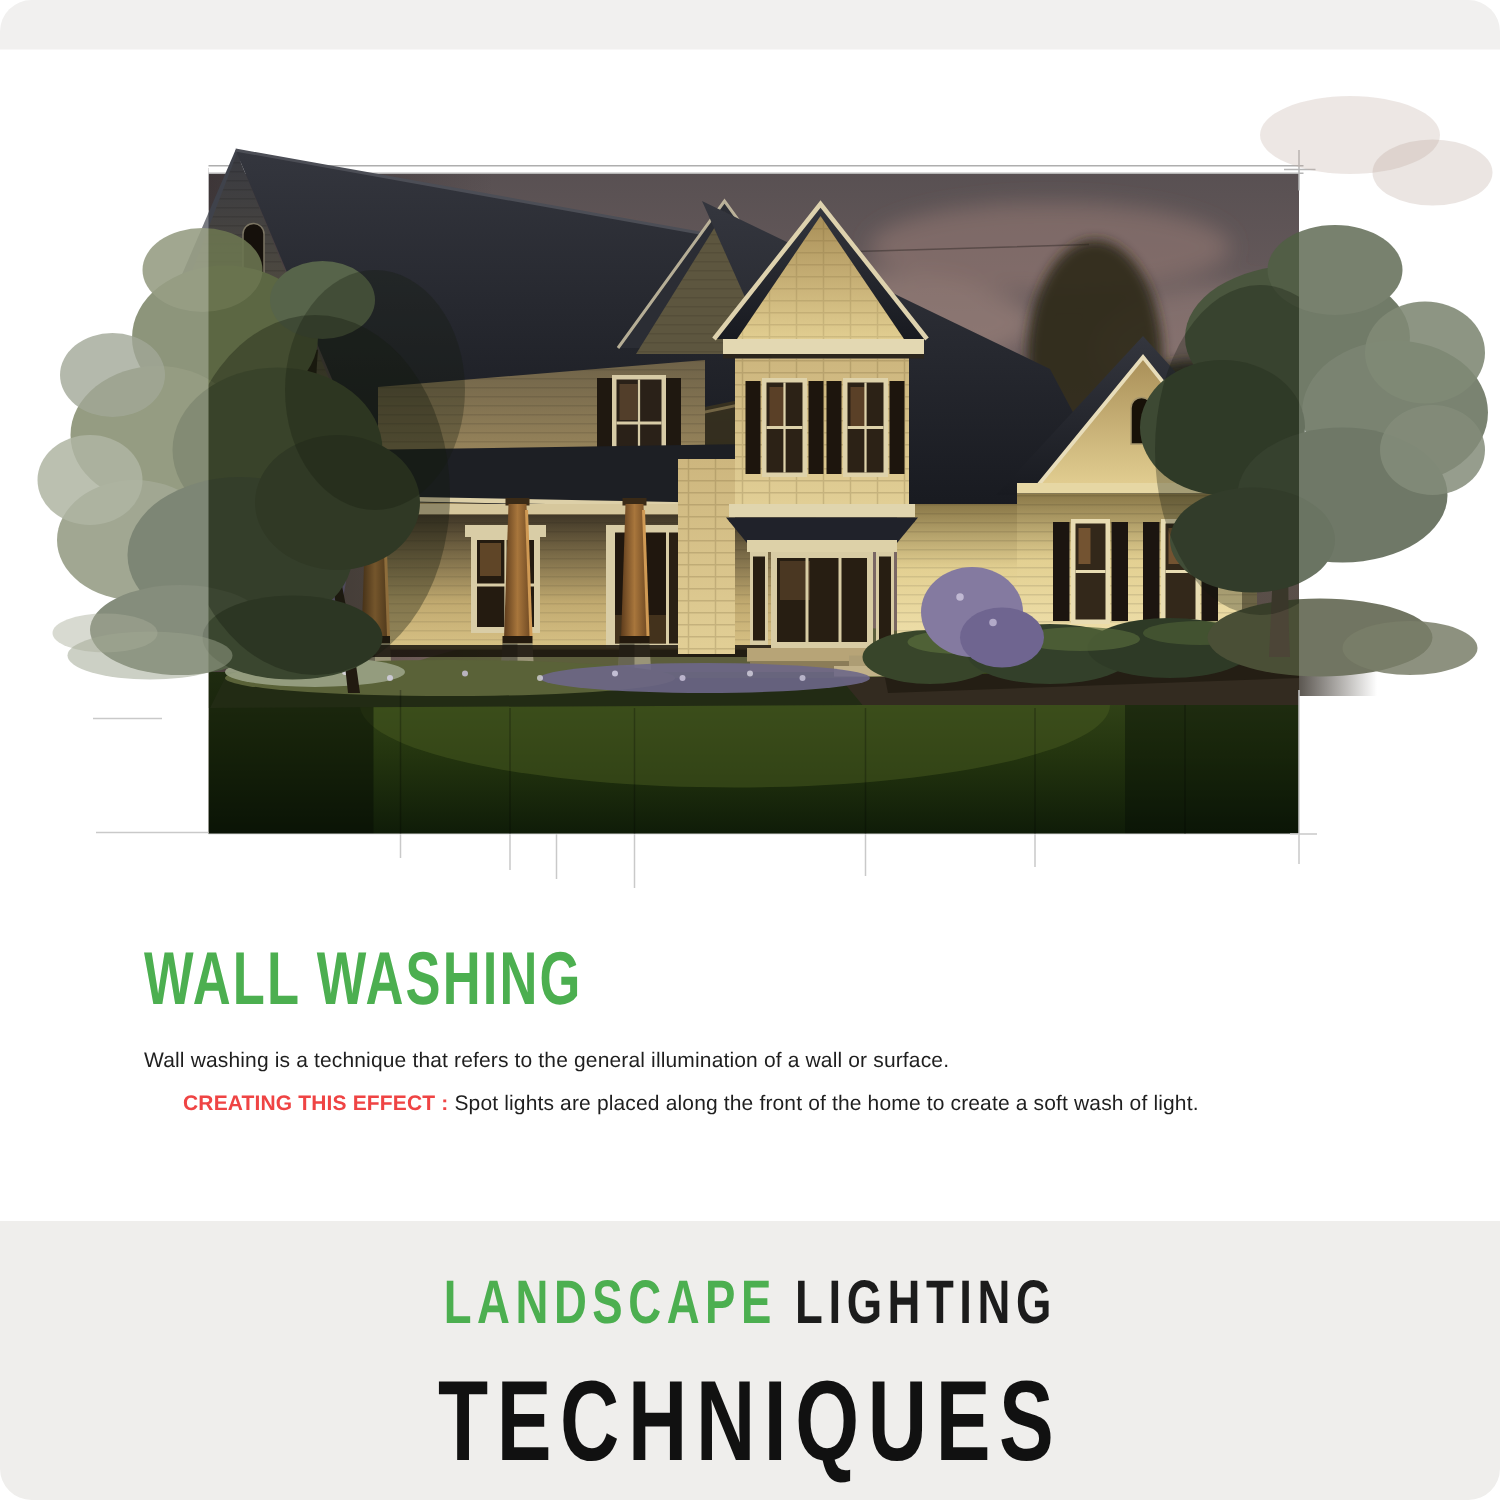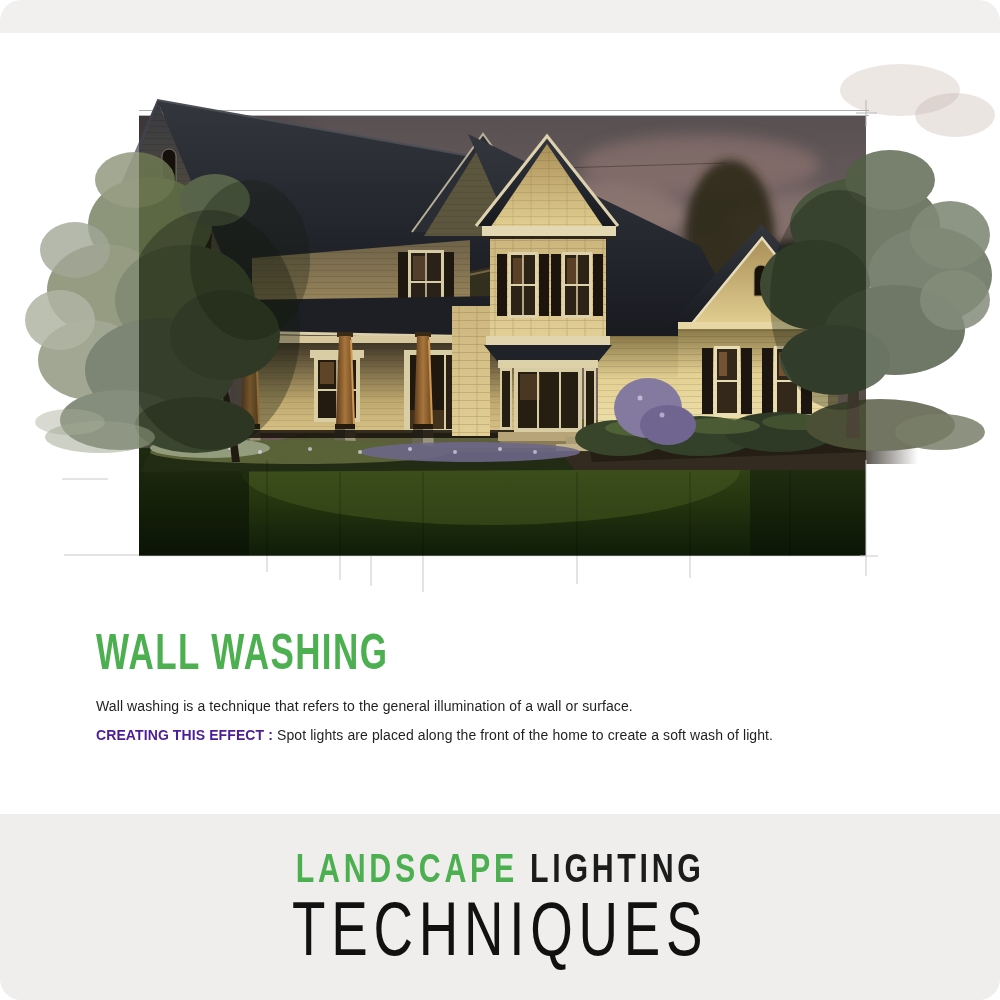--- a/index.html
+++ b/index.html
@@ -7,29 +7,29 @@
         font-family:"Liberation Sans", sans-serif;border-radius:21px;}
   .top-band{position:absolute;left:0;top:0;width:1000px;height:33px;background:#f1f0ef;}
   .scene{position:absolute;left:0;top:0;width:1000px;height:620px;}
   .headline{position:absolute;left:96px;top:627px;margin:0;color:#4caf50;
             font-size:50px;font-weight:700;letter-spacing:2px;line-height:1;
             transform:scaleX(0.70);transform-origin:left top;white-space:nowrap;}
   .para{position:absolute;left:96px;color:#1f1f1f;font-size:14px;line-height:1.42;
         width:752px;letter-spacing:0.1px;}
   .para-1{top:683px;}
   .para-2{top:712px;}
-  .para b{font-weight:700;color:#4c1d95;}
+  .para b{font-weight:700;color:#ef4444;margin-left:26px;}
   .banner{position:absolute;left:0;top:814px;width:1000px;height:186px;background:#efeeec;
           text-align:center;}
   .banner-line1{margin-top:34px;font-size:41px;font-weight:600;letter-spacing:5px;
                 line-height:1;white-space:nowrap;}
   .banner-line1 .inner{display:inline-block;transform:scaleX(0.74);transform-origin:center top;}
   .brand-green{color:#4caf50;}
   .brand-dark{color:#1c1c1c;}
-  .banner-line2{margin-top:2px;font-size:76px;font-weight:400;letter-spacing:8px;
+  .banner-line2{margin-top:21px;font-size:76px;font-weight:700;letter-spacing:8px;
                 line-height:1;color:#111111;white-space:nowrap;}
   .banner-line2 .inner{display:inline-block;transform:scaleX(0.72);transform-origin:center top;}
 </style>
 </head>
 <body>
 
 <div id="page">
 
   <div class="top-band"></div>
 

